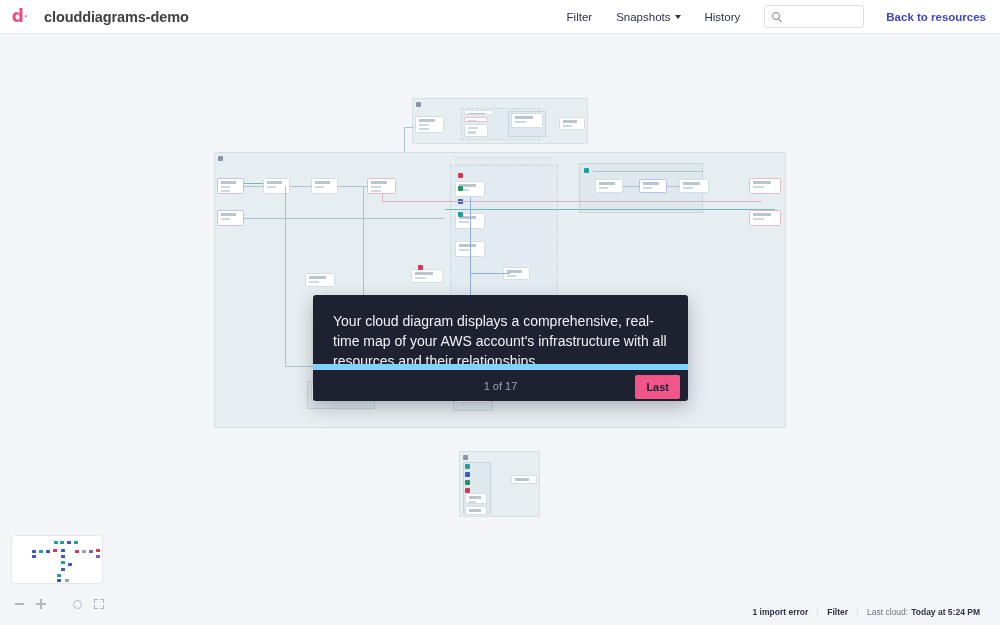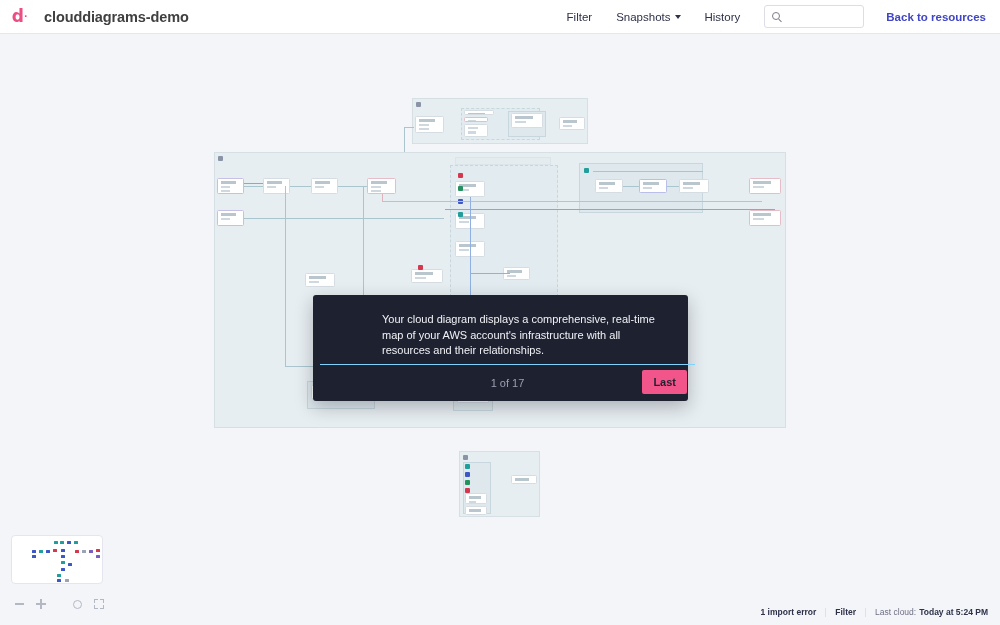--- a/index.html
+++ b/index.html
@@ -128,27 +128,27 @@
   .edge.teal  { background: #6fb9bd; }
 
   
   .tour {
     position: absolute; left: 313px; top: 261px;
     width: 375px; height: 106px;
     background: #1e2130; border-radius: 3px;
     box-shadow: 0 6px 18px rgba(15,18,34,.28);
   }
   .tour-body {
-    padding: 17px 20px 0 32px;
-    font-size: 11px; line-height: 1.42; color: #f1f2f6; margin-left: 37px;
+    padding: 17px 20px 0 20px;
+    font-size: 14px; line-height: 1.42; color: #f1f2f6;
   }
   .tour-footer {
-    position: absolute; left: 7px; bottom: 0;
+    position: absolute; left: 0; bottom: 0;
     width: 100%; height: 37px;
-    border-top: 1px solid #7dd3fc;
+    border-top: 6px solid #7dd3fc;
     display: flex; align-items: center; justify-content: center;
   }
   .tour-count { font-size: 11px; color: #9aa0b3; }
   .tour-next {
     position: absolute; right: 8px; top: 5px;
     background: #f2558a; color: #1e2130;
     font-size: 11px; font-weight: 600;
     border: 0; border-radius: 2px;
     padding: 6px 11px; cursor: pointer;
     font-family: "Liberation Sans", sans-serif;
@@ -188,21 +188,21 @@
   .ico-expand { position: relative; width: 10px; height: 10px; }
   .ico-expand span { position: absolute; width: 4px; height: 4px; border: 1.4px solid #b4b7c4; }
   .ico-expand .c1 { left:0; top:0; border-right:0; border-bottom:0; }
   .ico-expand .c2 { right:0; top:0; border-left:0; border-bottom:0; }
   .ico-expand .c3 { left:0; bottom:0; border-right:0; border-top:0; }
   .ico-expand .c4 { right:0; bottom:0; border-left:0; border-top:0; }
   .zoom-gap { width: 14px; }
 
   
   .statusbar {
-    position: absolute; right: 12px; bottom: 8px;
+    position: absolute; right: 20px; bottom: 8px;
     display: flex; align-items: center; font-size: 8.5px; color: #6e7083;
   }
   .st-item { cursor: default; white-space: nowrap; }
   .st-item.link { cursor: pointer; }
   .st-sep { width: 1px; height: 9px; background: #dfe0e8; margin: 0 9px; }
   .st-strong { color: #2e3148; font-weight: 600; }
 </style>
 </head>
 <body>
 

